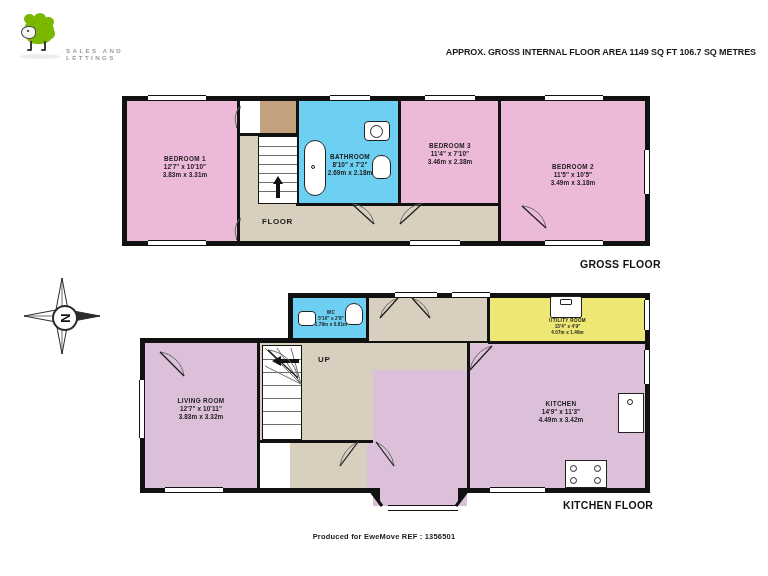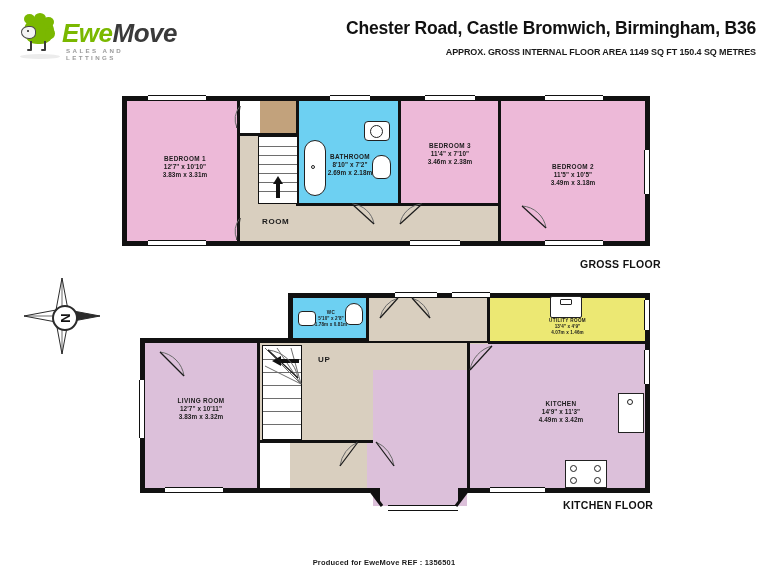--- a/index.html
+++ b/index.html
@@ -61,21 +61,21 @@
   .arrow-left{position:absolute;width:0;height:0;border-top:5px solid transparent;border-bottom:5px solid transparent;border-right:9px solid #111;}
   .arrow-shaft-h{position:absolute;background:#111;height:4px;}
   .updown{position:absolute;font-size:8px;font-weight:bold;color:#1b1b1b;letter-spacing:0.6px;}
 
   .win{position:absolute;background:#ffffff;border-top:1.3px solid #111;border-bottom:1.3px solid #111;box-sizing:border-box;}
   .win-v{position:absolute;background:#ffffff;border-left:1.3px solid #111;border-right:1.3px solid #111;box-sizing:border-box;}
 
   .fix{position:absolute;border:1.3px solid #222;background:#fff;box-sizing:border-box;}
   .fix-round{border-radius:50%;}
 
-  .footer{position:absolute;left:0;top:558px;width:768px;text-align:center;
+  .footer{position:absolute;left:0;top:532px;width:768px;text-align:center;
           font-size:7.5px;font-weight:bold;color:#1b1b1b;letter-spacing:0.2px;}
 </style>
 </head>
 <body>
 
 <div class="root">
 
   <div class="logo">
     <div class="sheep-body"></div>
     <div class="sheep-bump" style="left:6px;top:0px;width:11px;height:10px;"></div>
@@ -83,26 +83,24 @@
     <div class="sheep-bump" style="left:25px;top:3px;width:11px;height:10px;"></div>
     <div class="sheep-bump" style="left:27px;top:14px;width:10px;height:11px;"></div>
     <div class="sheep-head">
       <div class="sheep-eye"></div>
     </div>
     <div class="sheep-leg" style="left:12px;top:27px;"></div>
     <div class="sheep-leg" style="left:26px;top:27px;"></div>
     <div class="sheep-foot" style="left:9px;top:35px;"></div>
     <div class="sheep-foot" style="left:23px;top:35px;"></div>
     <div class="sheep-shadow"></div>
-    <div class="logo-text"><span class="logo-ewe">Ewe</span><span class="logo-move">Move</span></div>
     <div class="logo-sub">SALES AND LETTINGS</div>
   </div>
 
-  <div class="title">Chester Road, Castle Bromwich, Birmingham, B36</div>
-  <div class="subtitle">APPROX. GROSS INTERNAL FLOOR AREA 1149 SQ FT 150.4 SQ METRES</div>
+  <div class="subtitle">APPROX. GROSS INTERNAL FLOOR AREA 1149 SQ FT 106.7 SQ METRES</div>
 
   <div class="compass">
     <svg width="80" height="80" viewBox="0 0 80 80">
       <polygon points="40,2 46,34 40,40 34,34" fill="#ffffff" stroke="#2b2b2b" stroke-width="1"></polygon>
       <polygon points="40,78 46,46 40,40 34,46" fill="#ffffff" stroke="#2b2b2b" stroke-width="1"></polygon>
       <polygon points="2,40 34,34 40,40 34,46" fill="#ffffff" stroke="#2b2b2b" stroke-width="1"></polygon>
       <polygon points="78,40 46,34 40,40 46,46" fill="#2b2b2b" stroke="#2b2b2b" stroke-width="1"></polygon>
       <line x1="40" y1="2" x2="40" y2="78" stroke="#2b2b2b" stroke-width="0.7"></line>
       <line x1="2" y1="40" x2="78" y2="40" stroke="#2b2b2b" stroke-width="0.7"></line>
     </svg>
@@ -139,21 +137,21 @@
     <div class="stair" style="left:258px;top:136px;width:40px;height:68px;">
       <div class="tread" style="top:9px;"></div>
         <div class="tread" style="top:18px;"></div>
       <div class="tread" style="top:27px;"></div>
         <div class="tread" style="top:36px;"></div>
       <div class="tread" style="top:45px;"></div>
         <div class="tread" style="top:54px;"></div>
     </div>
     <div class="arrow-up" style="left:273px;top:176px;"></div>
     <div class="arrow-shaft" style="left:276px;top:184px;height:14px;"></div>
-    <div class="updown" style="left:262px;top:217px;">ROOM</div>
+    <div class="updown" style="left:262px;top:217px;">FLOOR</div>
 
     <div class="room blue" style="left:299px;top:101px;width:99px;height:102px;"></div>
 
     <div class="fix" style="left:304px;top:140px;width:22px;height:56px;border-radius:11px;"></div>
     <div class="fix fix-round" style="left:311px;top:165px;width:4px;height:4px;"></div>
 
     <div class="fix" style="left:364px;top:121px;width:26px;height:20px;border-radius:4px;"></div>
     <div class="fix fix-round" style="left:370px;top:125px;width:13px;height:13px;"></div>
 
     <div class="fix" style="left:372px;top:155px;width:19px;height:24px;border-radius:9px 9px 6px 6px;"></div>

